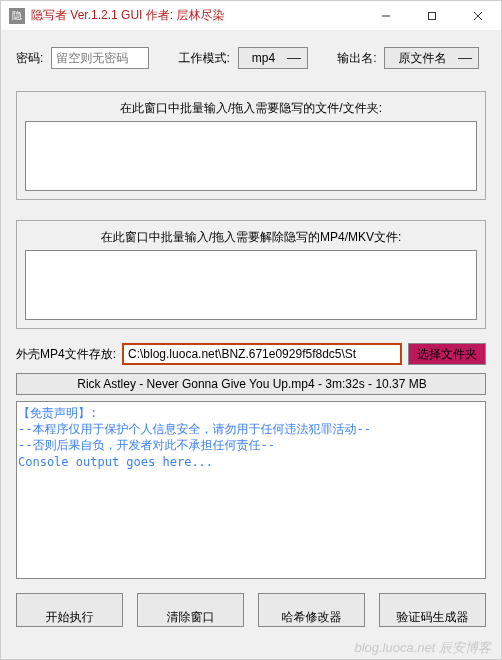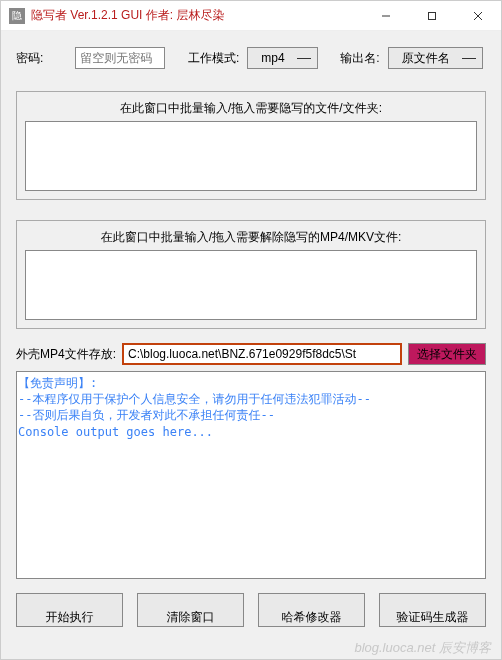--- a/index.html
+++ b/index.html
@@ -59,21 +59,21 @@
   .row.top { margin-top: 6px; margin-bottom: 18px; }
   .label { color: #000; white-space: nowrap; }
   .text-input {
     border: 1px solid #888;
     background: #fff;
     height: 22px;
     padding: 2px 4px;
     font-size: 12px;
     font-family: inherit;
   }
-  .text-input.pw { width: 90px; margin-left: 24px; }
+  .text-input.pw { width: 98px; }
   .combo {
     display: inline-flex;
     align-items: center;
     border: 1px solid #888;
     background: #e9e9e9;
     height: 22px;
     padding: 0 6px 0 13px;
     gap: 12px;
     min-width: 54px;
   }
@@ -236,20 +236,24 @@
     </div>
 
     <div class="row path">
       <span class="label">外壳MP4文件存放:</span>
       <input class="path-input" value="C:\blog.luoca.net\BNZ.671e0929f5f8dc5\St" style="">
       <div class="btn-small">
         <span>选择文件夹</span>
       </div>
     </div>
 
+    <div class="file-combo">
+      <span class="file-combo-text">Rick Astley - Never Gonna Give You Up.mp4 - 3m:32s - 10.37 MB</span>
+      <span class="arrow-line"></span>
+    </div>
 
     <div class="console">【免责声明】:
 --本程序仅用于保护个人信息安全，请勿用于任何违法犯罪活动--
 --否则后果自负，开发者对此不承担任何责任--
 Console output goes here...</div>
 
     <div class="btn-row">
       <div class="btn-main">
         <span>开始执行</span>
       </div>

